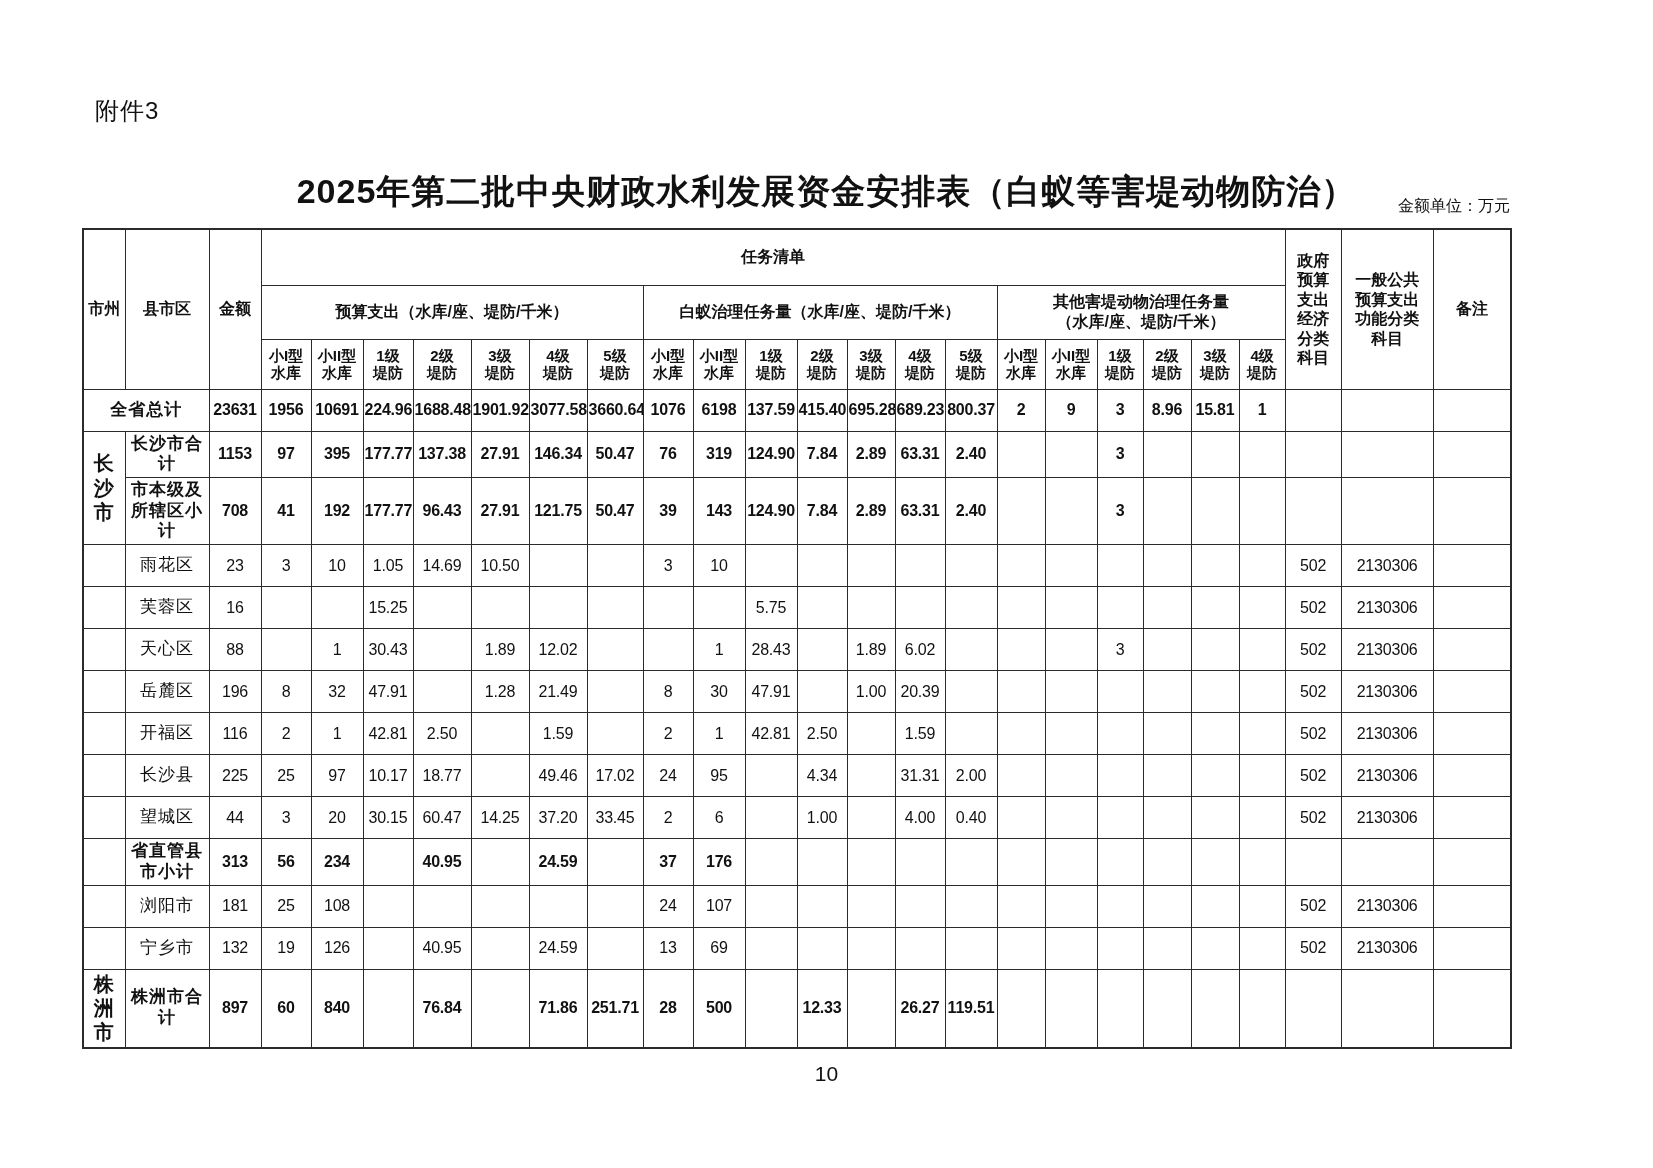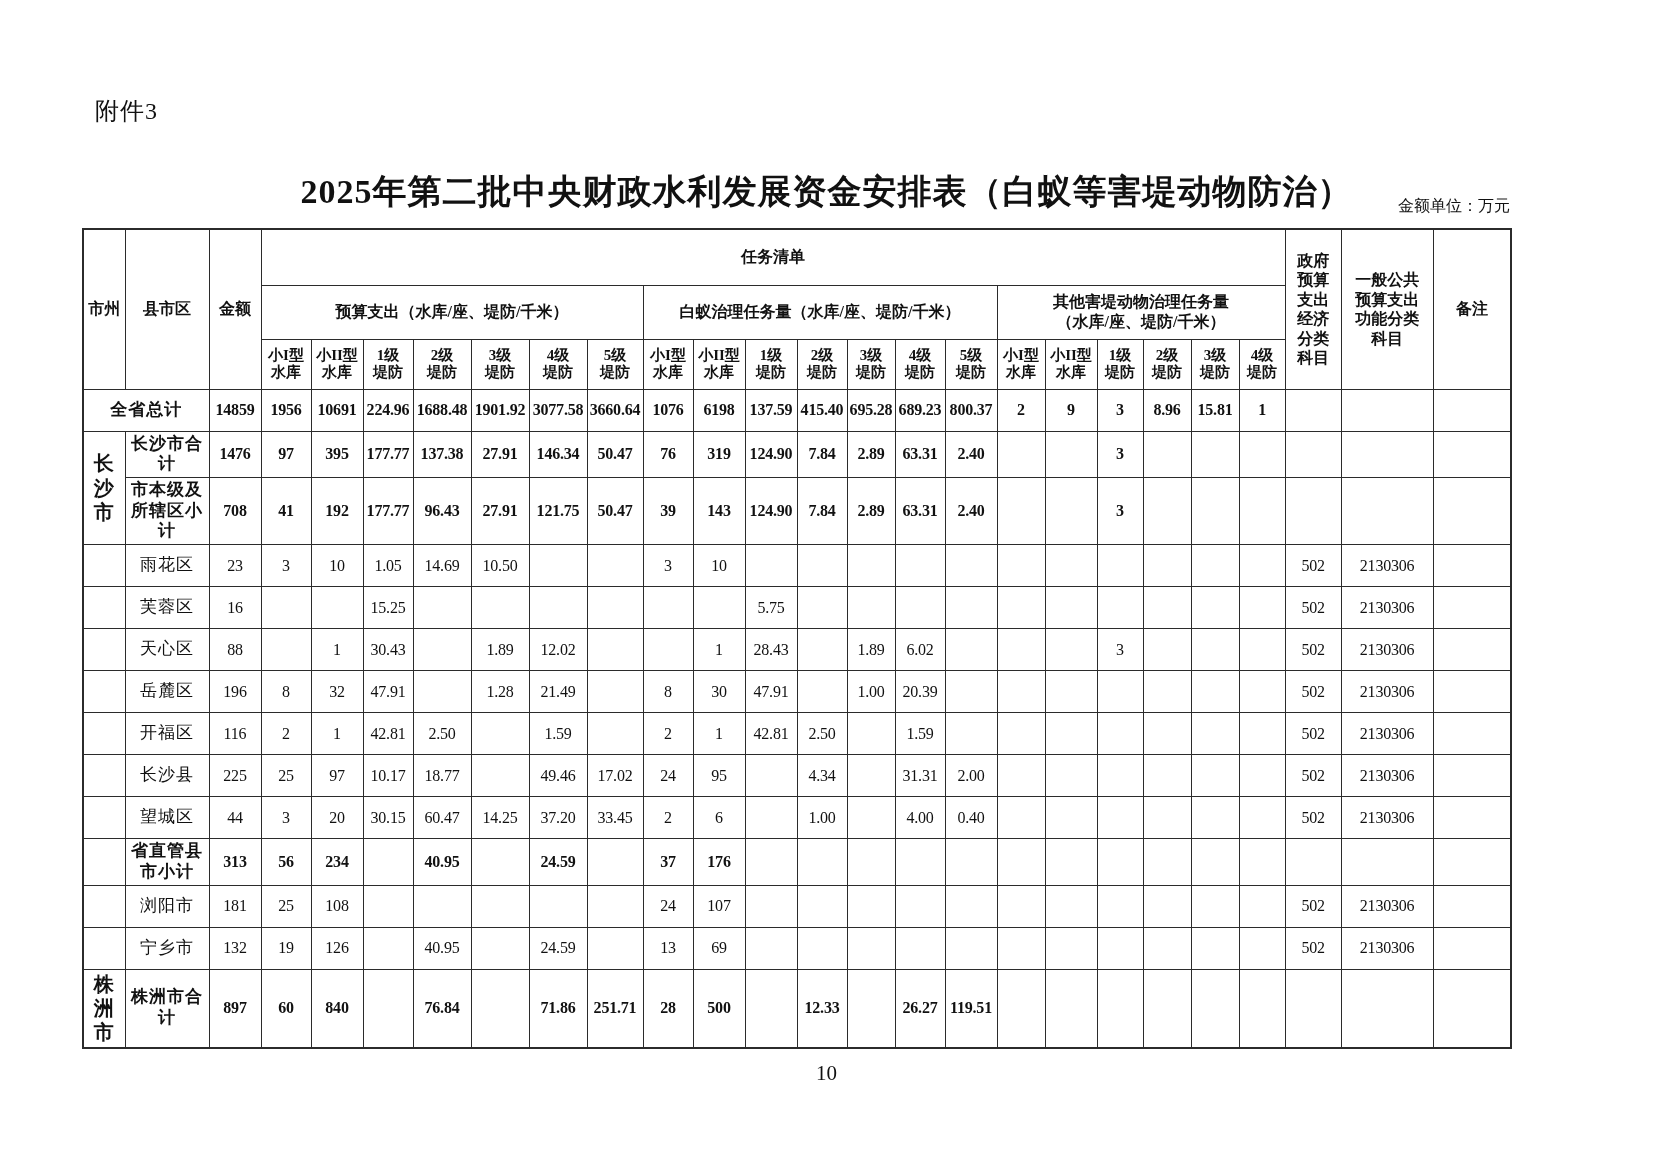--- a/index.html
+++ b/index.html
@@ -2,21 +2,21 @@
 <html><head>
 <meta charset="utf-8">
 <style>
   * { margin: 0; padding: 0; box-sizing: border-box; }
   html, body { background: #e8e8e8; }
   .page {
     position: relative;
     width: 1653px;
     height: 1168px;
     background: #ffffff;
-    font-family: Liberation Serif, serif;
+    font-family: Liberation Sans, sans-serif;
     color: #111;
     overflow: hidden;
   }
   .attachment {
     position: absolute;
     left: 95px;
     top: 95px;
     font-size: 24px;
     letter-spacing: 1px;
   }
@@ -181,21 +181,21 @@
 堤防</th>
         <th>3级
 堤防</th>
         <th>4级
 堤防</th>
       </tr>
     </thead>
     <tbody>
         <tr class="bold-row">
           <td class="name-cell" colspan="2">全省总计</td>
-          <td class="num">14859</td>
+          <td class="num">23631</td>
           <td class="num">1956</td>
           <td class="num">10691</td>
           <td class="num">224.96</td>
           <td class="num">1688.48</td>
           <td class="num">1901.92</td>
           <td class="num">3077.58</td>
           <td class="num">3660.64</td>
           <td class="num">1076</td>
           <td class="num">6198</td>
           <td class="num">137.59</td>
@@ -211,21 +211,21 @@
           <td class="num">1</td>
           <td class="num"></td>
           <td class="num"></td>
           <td></td>
         </tr>
         <tr class="bold-row">
           <td class="city-cell" rowspan="2">长沙
 市</td>
           <td class="name-cell" colspan="1">长沙市合
 计</td>
-          <td class="num">1476</td>
+          <td class="num">1153</td>
           <td class="num">97</td>
           <td class="num">395</td>
           <td class="num">177.77</td>
           <td class="num">137.38</td>
           <td class="num">27.91</td>
           <td class="num">146.34</td>
           <td class="num">50.47</td>
           <td class="num">76</td>
           <td class="num">319</td>
           <td class="num">124.90</td>

